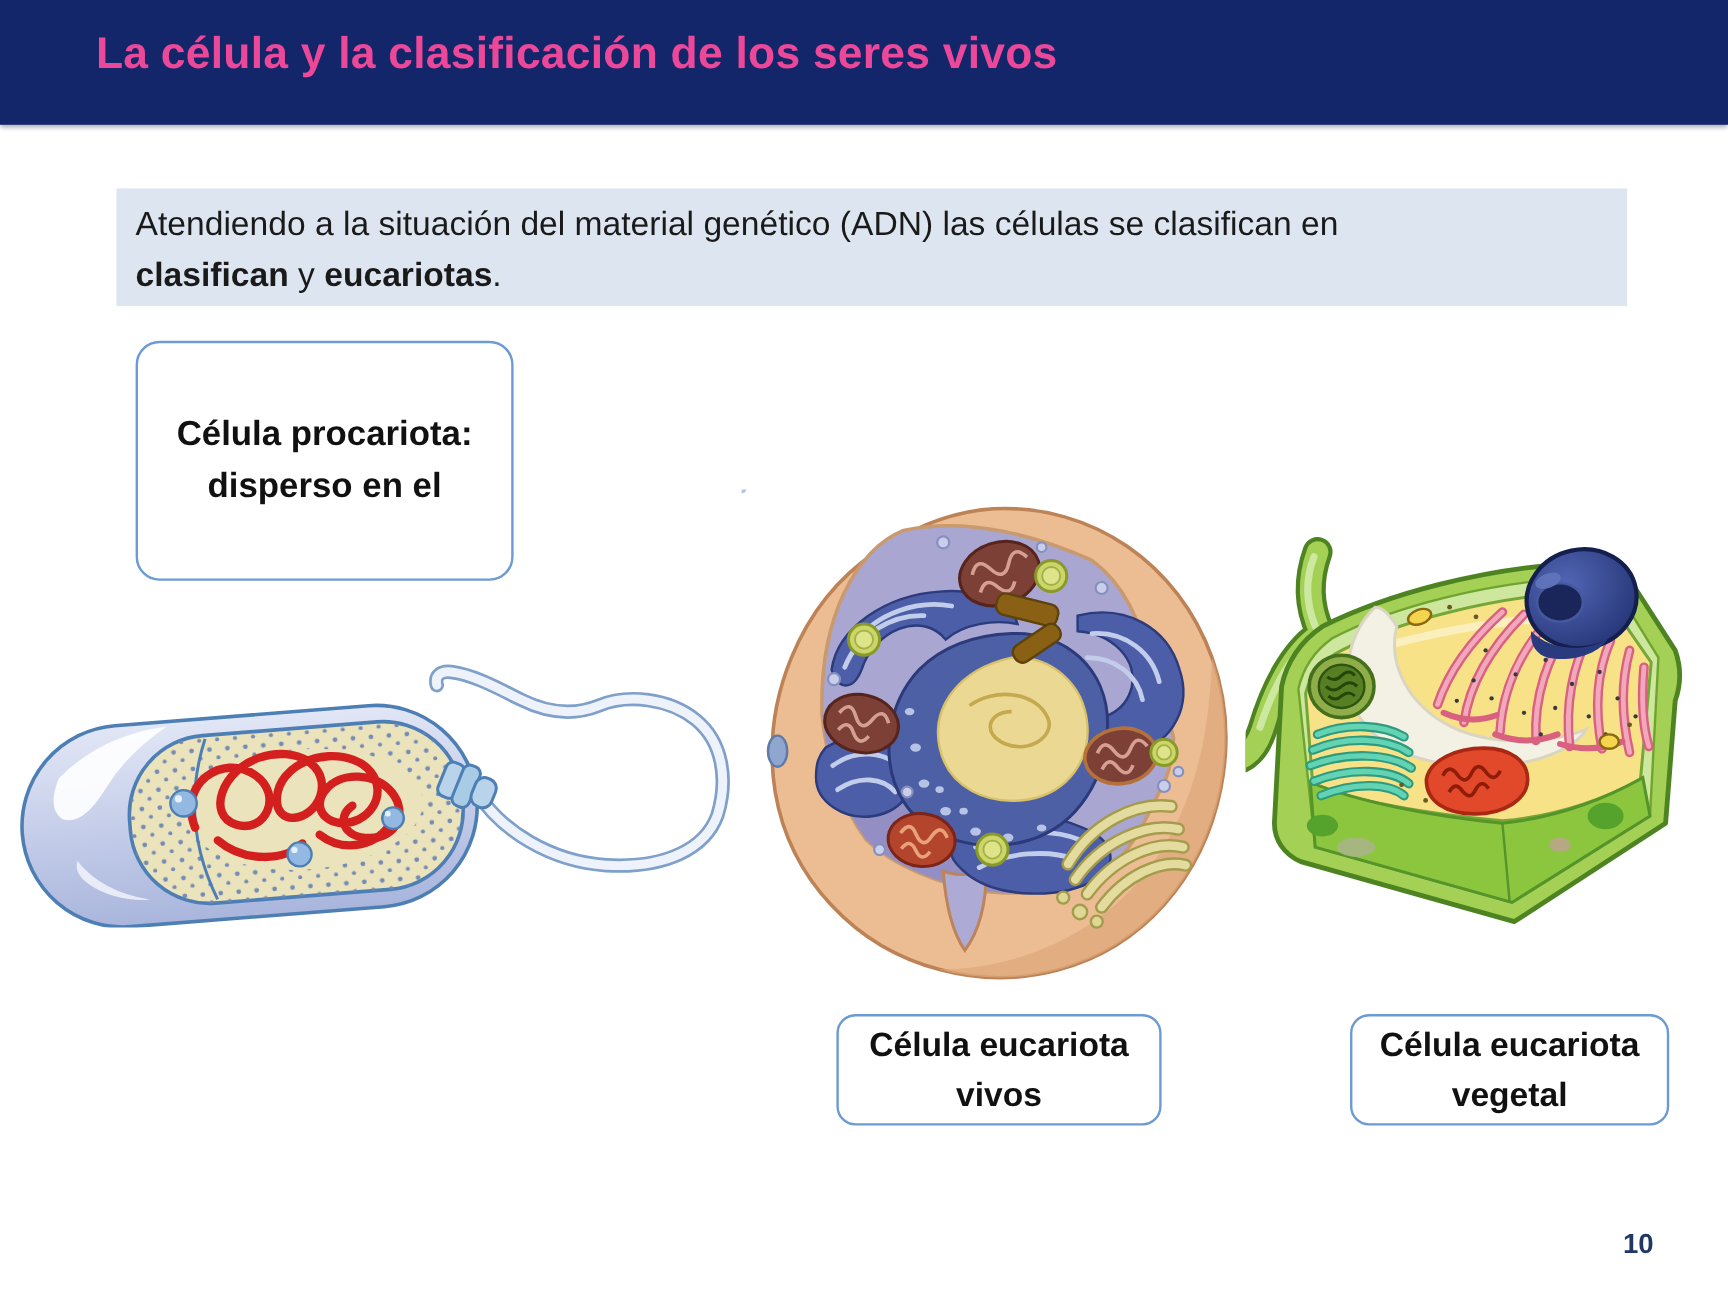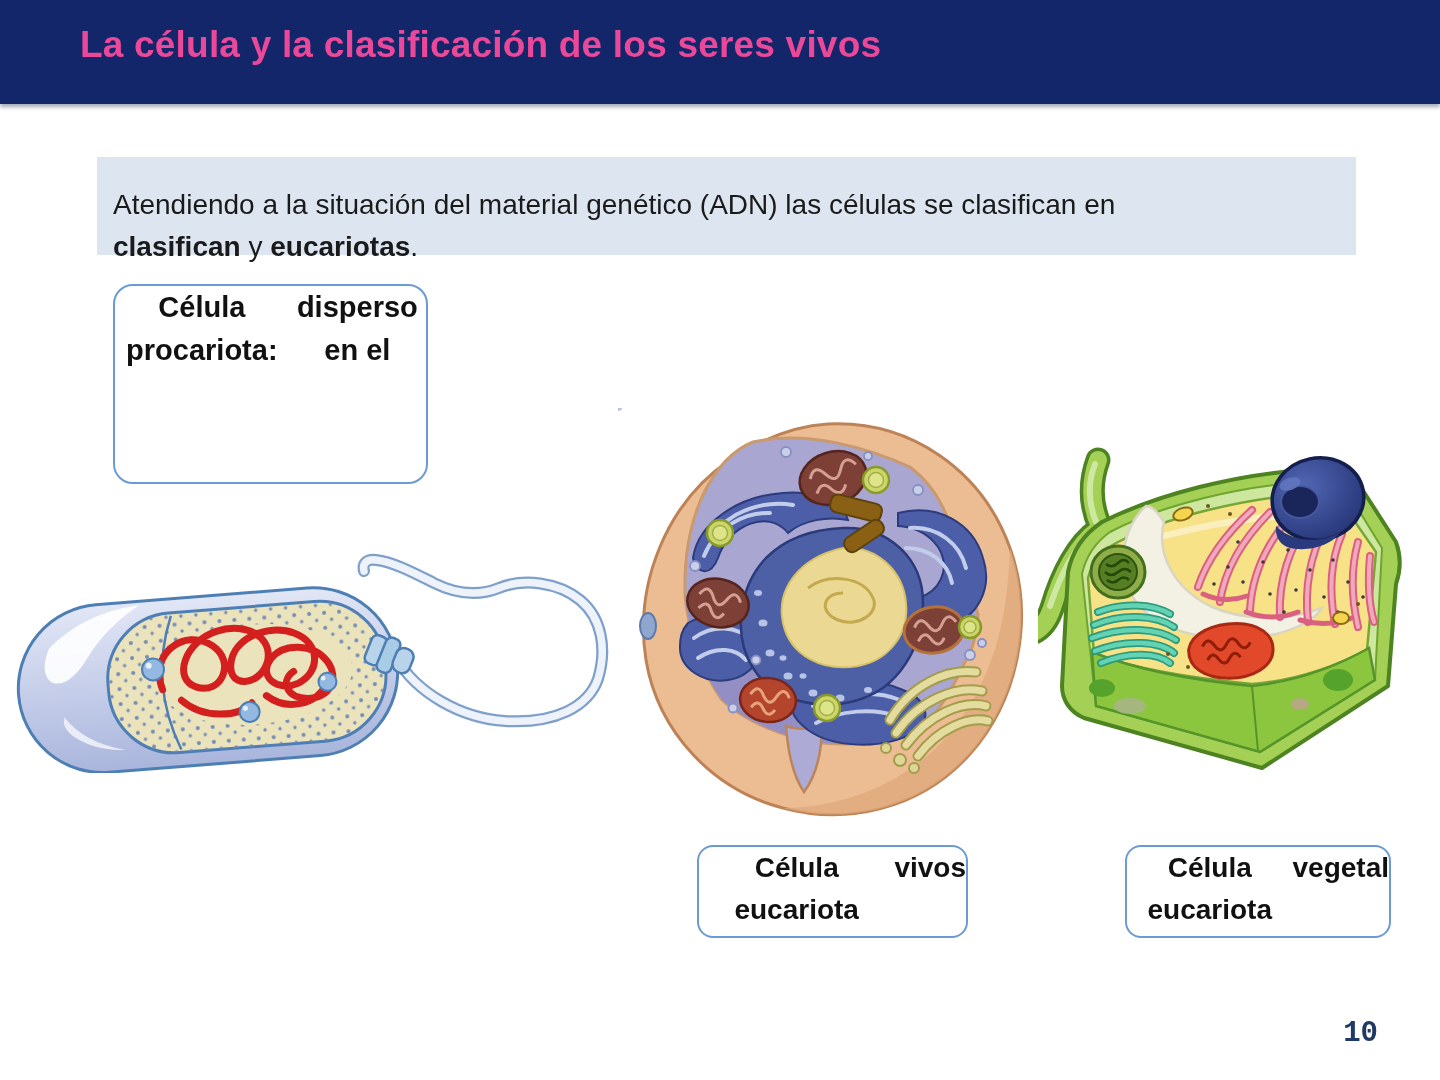--- a/index.html
+++ b/index.html
@@ -6,40 +6,40 @@
   html,body { width:1440px; height:1080px; overflow:hidden; background:#ffffff;
     font-family:"Liberation Sans", sans-serif; }
   .slide { position:relative; width:1440px; height:1080px; background:#ffffff; }
 
   .header-bar { position:absolute; left:0; top:0; width:1440px; height:104px;
     background:#14266a; box-shadow:0 3px 4px rgba(90,100,120,.55); }
   .slide-title { position:absolute; left:68px; top:24px; color:#ec4899;
     font-size:37px; font-weight:bold; letter-spacing:.2px;margin-left:12px; }
 
   .statement-box { position:absolute; left:97px; top:157px; width:1259px; height:98px;
-    background:#dde6f0; padding:27px 20px 0 16px; font-size:28px; line-height:42px;
+    background:#dde6f0; padding:9px 20px 0 16px; font-size:28px; line-height:42px;
     color:#1a1a1a; }
   .statement-box b { font-weight:bold; }
 
   .callout { position:absolute; background:#ffffff; border:2.5px solid #6b9bd2;
-    border-radius:20px; display:flex; justify-content:center;
-    align-items:flex-start; text-align:center; font-weight:bold; color:#111111;
+    border-radius:20px; display:flex; flex-direction:column; justify-content:center;
+    align-items:center; text-align:center; font-weight:bold; color:#111111;
     font-size:29px; line-height:43px; }
   .callout-procariota { left:113px; top:284px; width:315px; height:200px; }
   .callout-eucariota  { left:810px; top:283px; width:466px; height:112px; }
   .label-animal  { left:697px;  top:845px; width:271px; height:93px; border-radius:16px; font-size:28px; line-height:42px; }
   .label-vegetal { left:1125px; top:845px; width:266px; height:93px; border-radius:16px; font-size:28px; line-height:42px; }
 
   .illus { position:absolute; }
   .illus-prokaryote { left:10px;  top:528px; width:600px; height:245px; }
   .illus-animal     { left:618px; top:408px; width:420px; height:420px; }
   .illus-plant      { left:1038px;top:442px; width:372px; height:362px; }
 
   .page-number { position:absolute; right:62px; bottom:30px; color:#1f3864;
-    font-size:29px; font-weight:bold;font-family:Liberation Mono, monospace; }
+    font-size:23px; font-weight:bold; }
 </style>
 </head>
 <body>
 
 <div class="slide">
 
   <div class="header-bar">
     <div class="slide-title">La célula y la clasificación de los seres vivos</div>
   </div>
 

